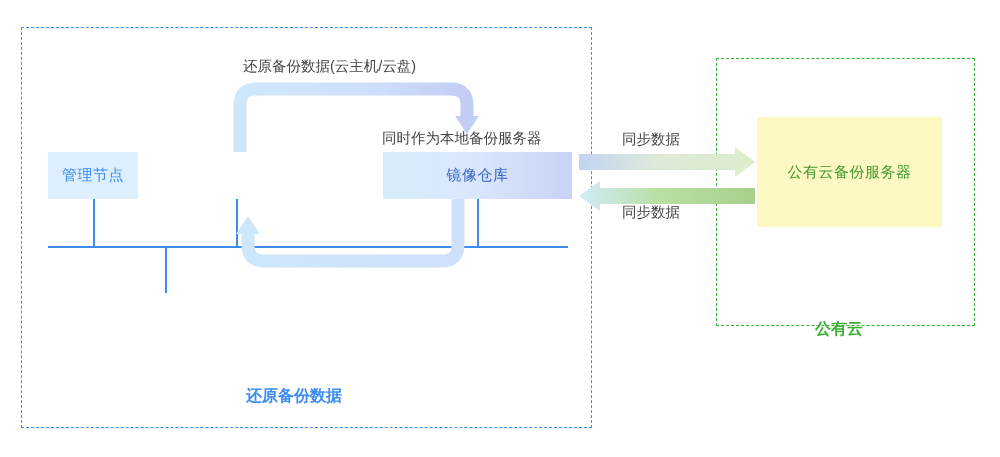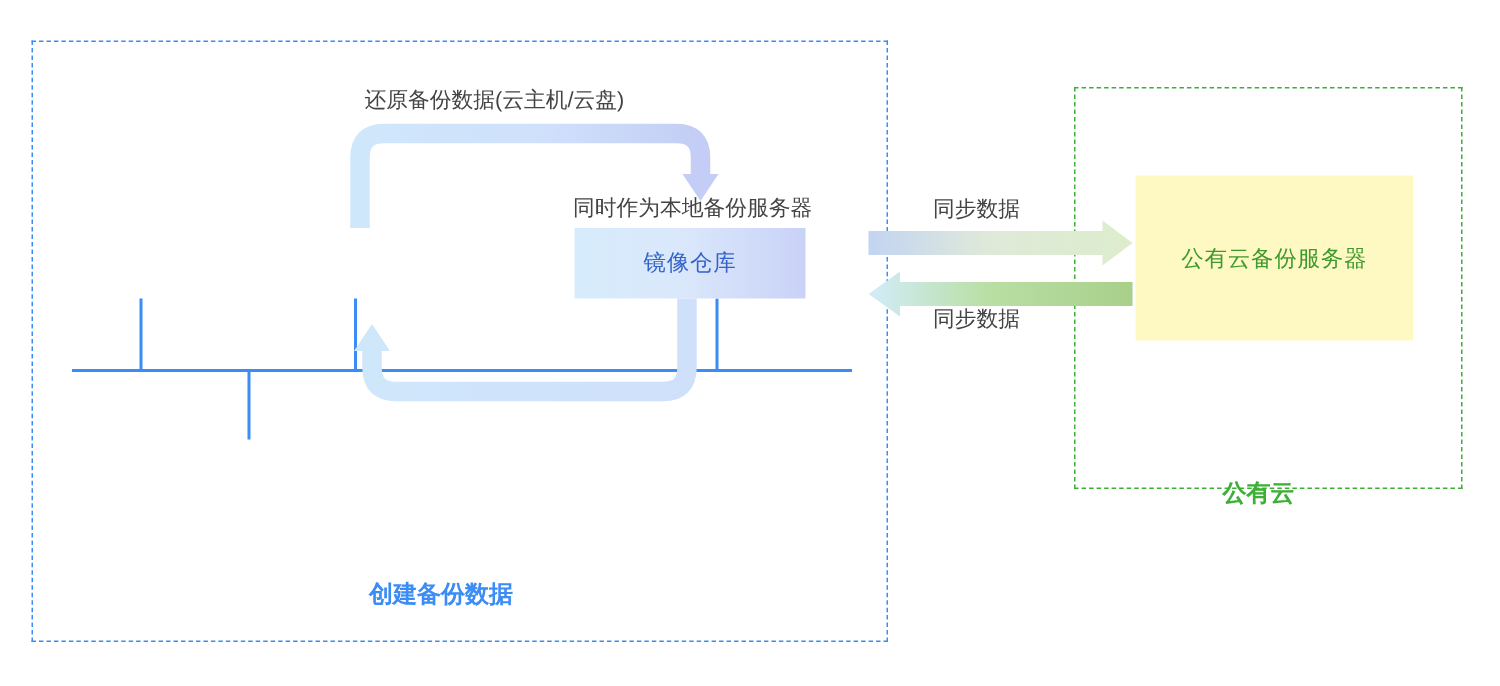--- a/index.html
+++ b/index.html
@@ -44,21 +44,21 @@
     letter-spacing: 0.5px;
     white-space: nowrap;
   }
   .node-blue {
     background: #ddeefc;
     color: #3b8cf5;
   }
   #mgmt-node  { left: 48px;  top: 152px; width: 90px;  height: 47px; }
   #compute-node { left: 192px; top: 152px; width: 88px; height: 47px; }
   #repo-node {
-    left: 383px; top: 152px; width: 154px; height: 47px;
+    left: 383px; top: 152px; width: 189px; height: 47px;
     background: linear-gradient(to right, #d6ecfb 0%, #dbe8fb 45%, #c9d2f7 100%);
     color: #3363c8;
   }
   #primary-storage { left: 65px; top: 292px; width: 207px; height: 48px; }
   #cloud-backup-node {
     left: 757px; top: 117px; width: 185px; height: 110px;
     background: #fef9c3;
     color: #3f9a2e;
   }
 
@@ -153,33 +153,34 @@
 
     <g>
       <path d="M 579 154 L 735 154 L 735 147 L 755 162 L 735 177 L 735 170 L 579 170 Z" fill="url(#gradSyncOut)"></path>
     </g>
 
     <g>
       <path d="M 755 188 L 600 188 L 600 181 L 579 196 L 600 211 L 600 204 L 755 204 Z" fill="url(#gradSyncIn)"></path>
     </g>
   </svg>
 
+  <div class="abs node node-blue" id="mgmt-node">管理节点</div>
 
 
   <div class="abs node" id="repo-node">镜像仓库</div>
 
 
   <div class="abs node" id="cloud-backup-node">公有云备份服务器</div>
 
   <div class="abs label" id="create-label">还原备份数据(云主机/云盘)</div>
 
   <div class="abs label" id="repo-sub-label">同时作为本地备份服务器</div>
 
 
   <div class="abs label" id="sync-top-label">同步数据</div>
 
   <div class="abs label" id="sync-bottom-label">同步数据</div>
 
-  <div class="abs label label-blue" id="local-dc-label">创建备份数据</div>
+  <div class="abs label label-blue" id="local-dc-label">还原备份数据</div>
 
   <div class="abs label label-green" id="public-cloud-label">公有云</div>
 
 </div>
 
 </body></html>

